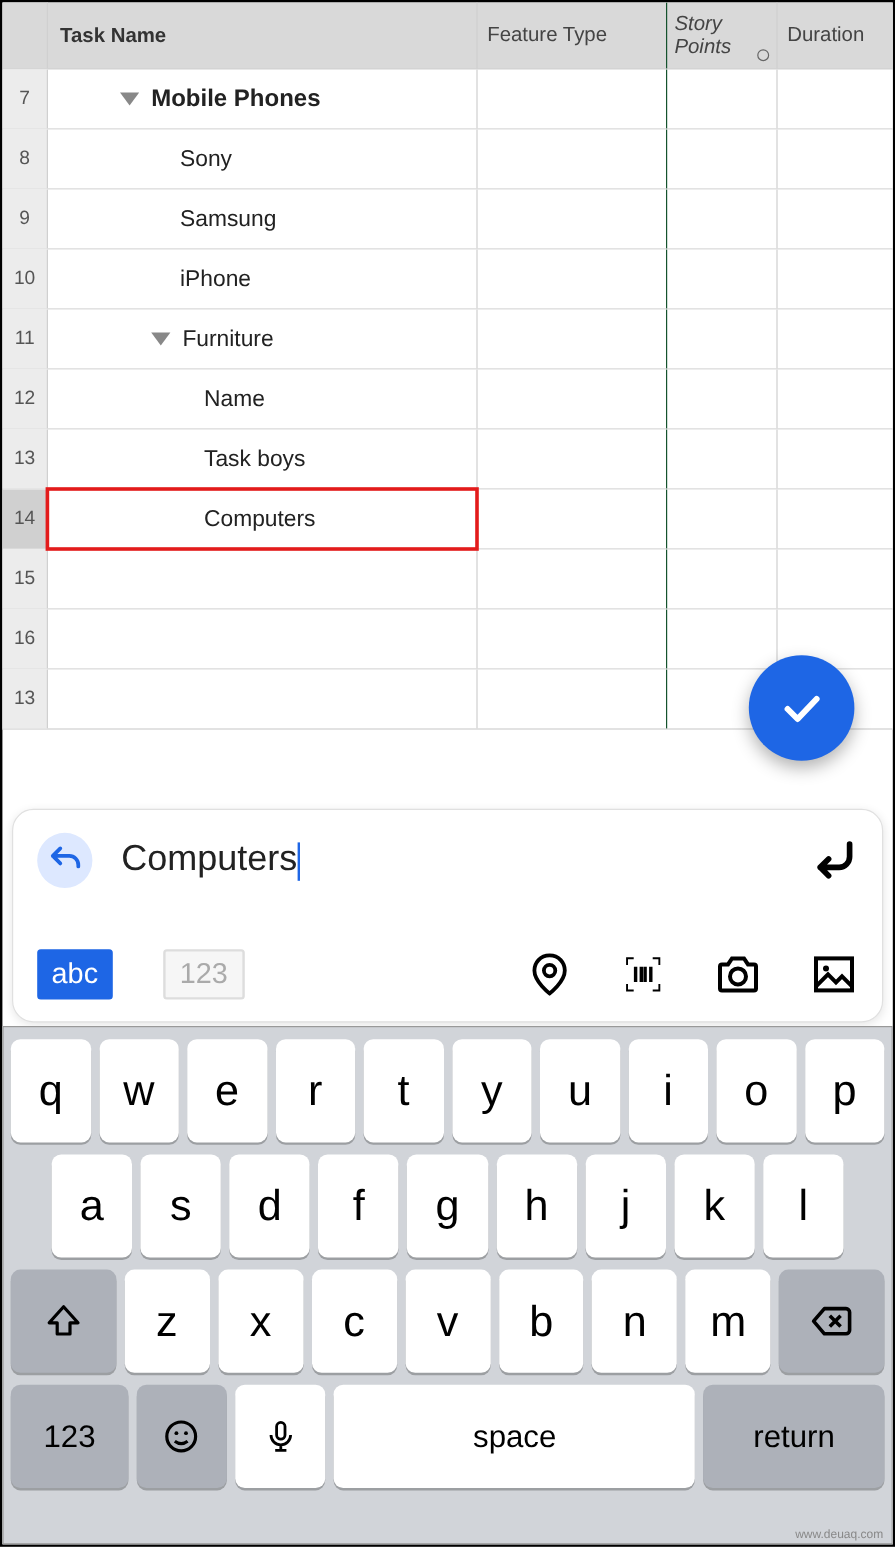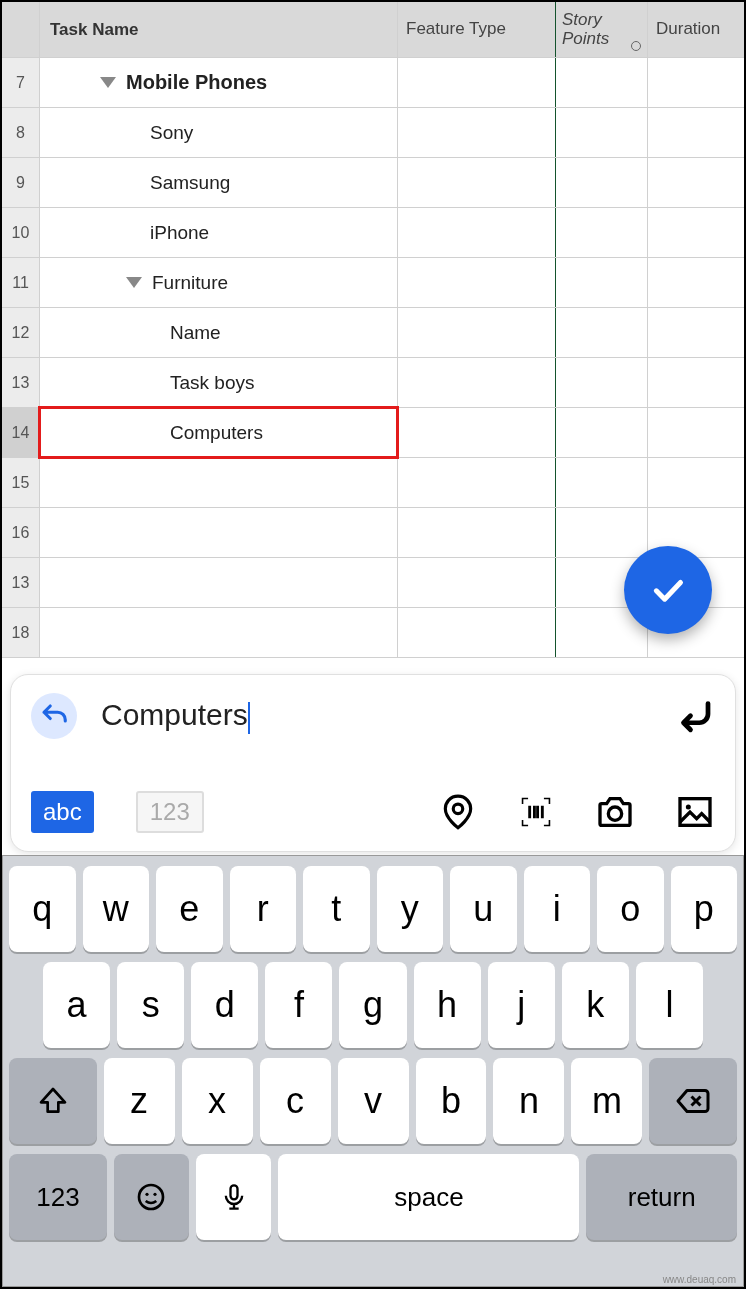--- a/index.html
+++ b/index.html
@@ -258,31 +258,20 @@
         <div class="row-num">13</div>
         <div class="col-task">
           <div class="task-cell ">
             <span></span>
           </div>
         </div>
         <div class="col-feature"></div>
         <div class="col-story"></div>
         <div class="col-duration"></div>
       </div>
-      <div class="data-row">
-        <div class="row-num">18</div>
-        <div class="col-task">
-          <div class="task-cell ">
-            <span></span>
-          </div>
-        </div>
-        <div class="col-feature"></div>
-        <div class="col-story"></div>
-        <div class="col-duration"></div>
-      </div>
     </div>
 </div>
 
 <div class="fab">
   <svg width="40" height="40" viewBox="0 0 24 24">
     <path d="M5 12.5 L10 17.5 L19.5 7.5" stroke="#fff" stroke-width="3" fill="none" stroke-linecap="round" stroke-linejoin="round"></path>
   </svg>
 </div>
 
 <div class="input-bar">

